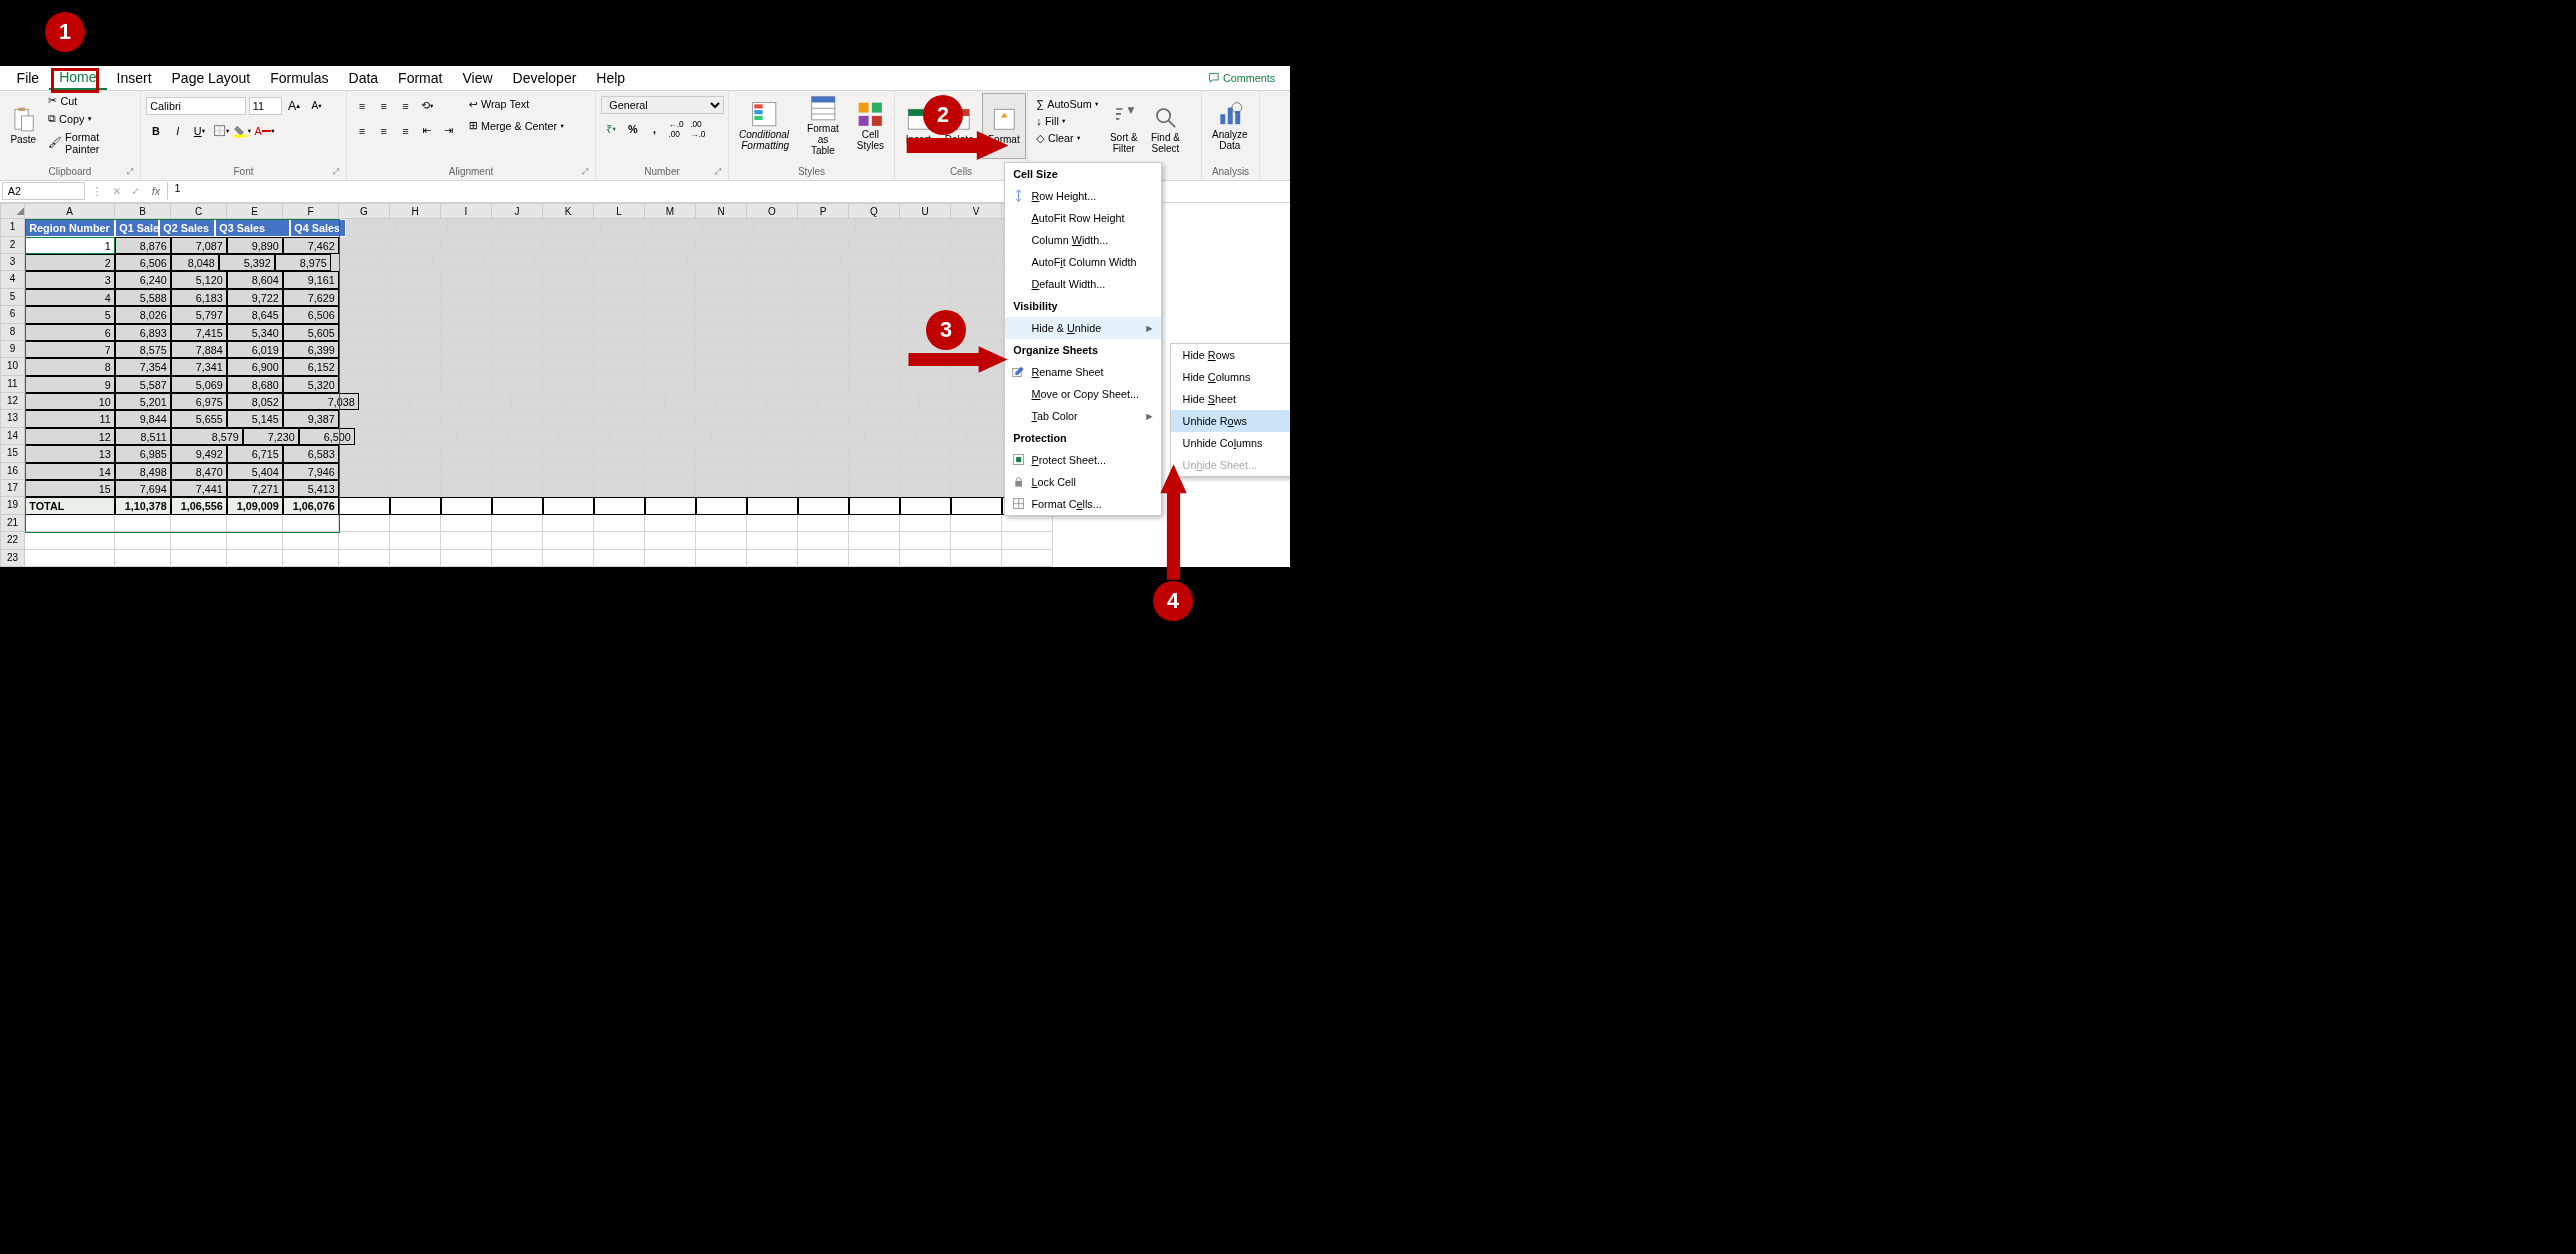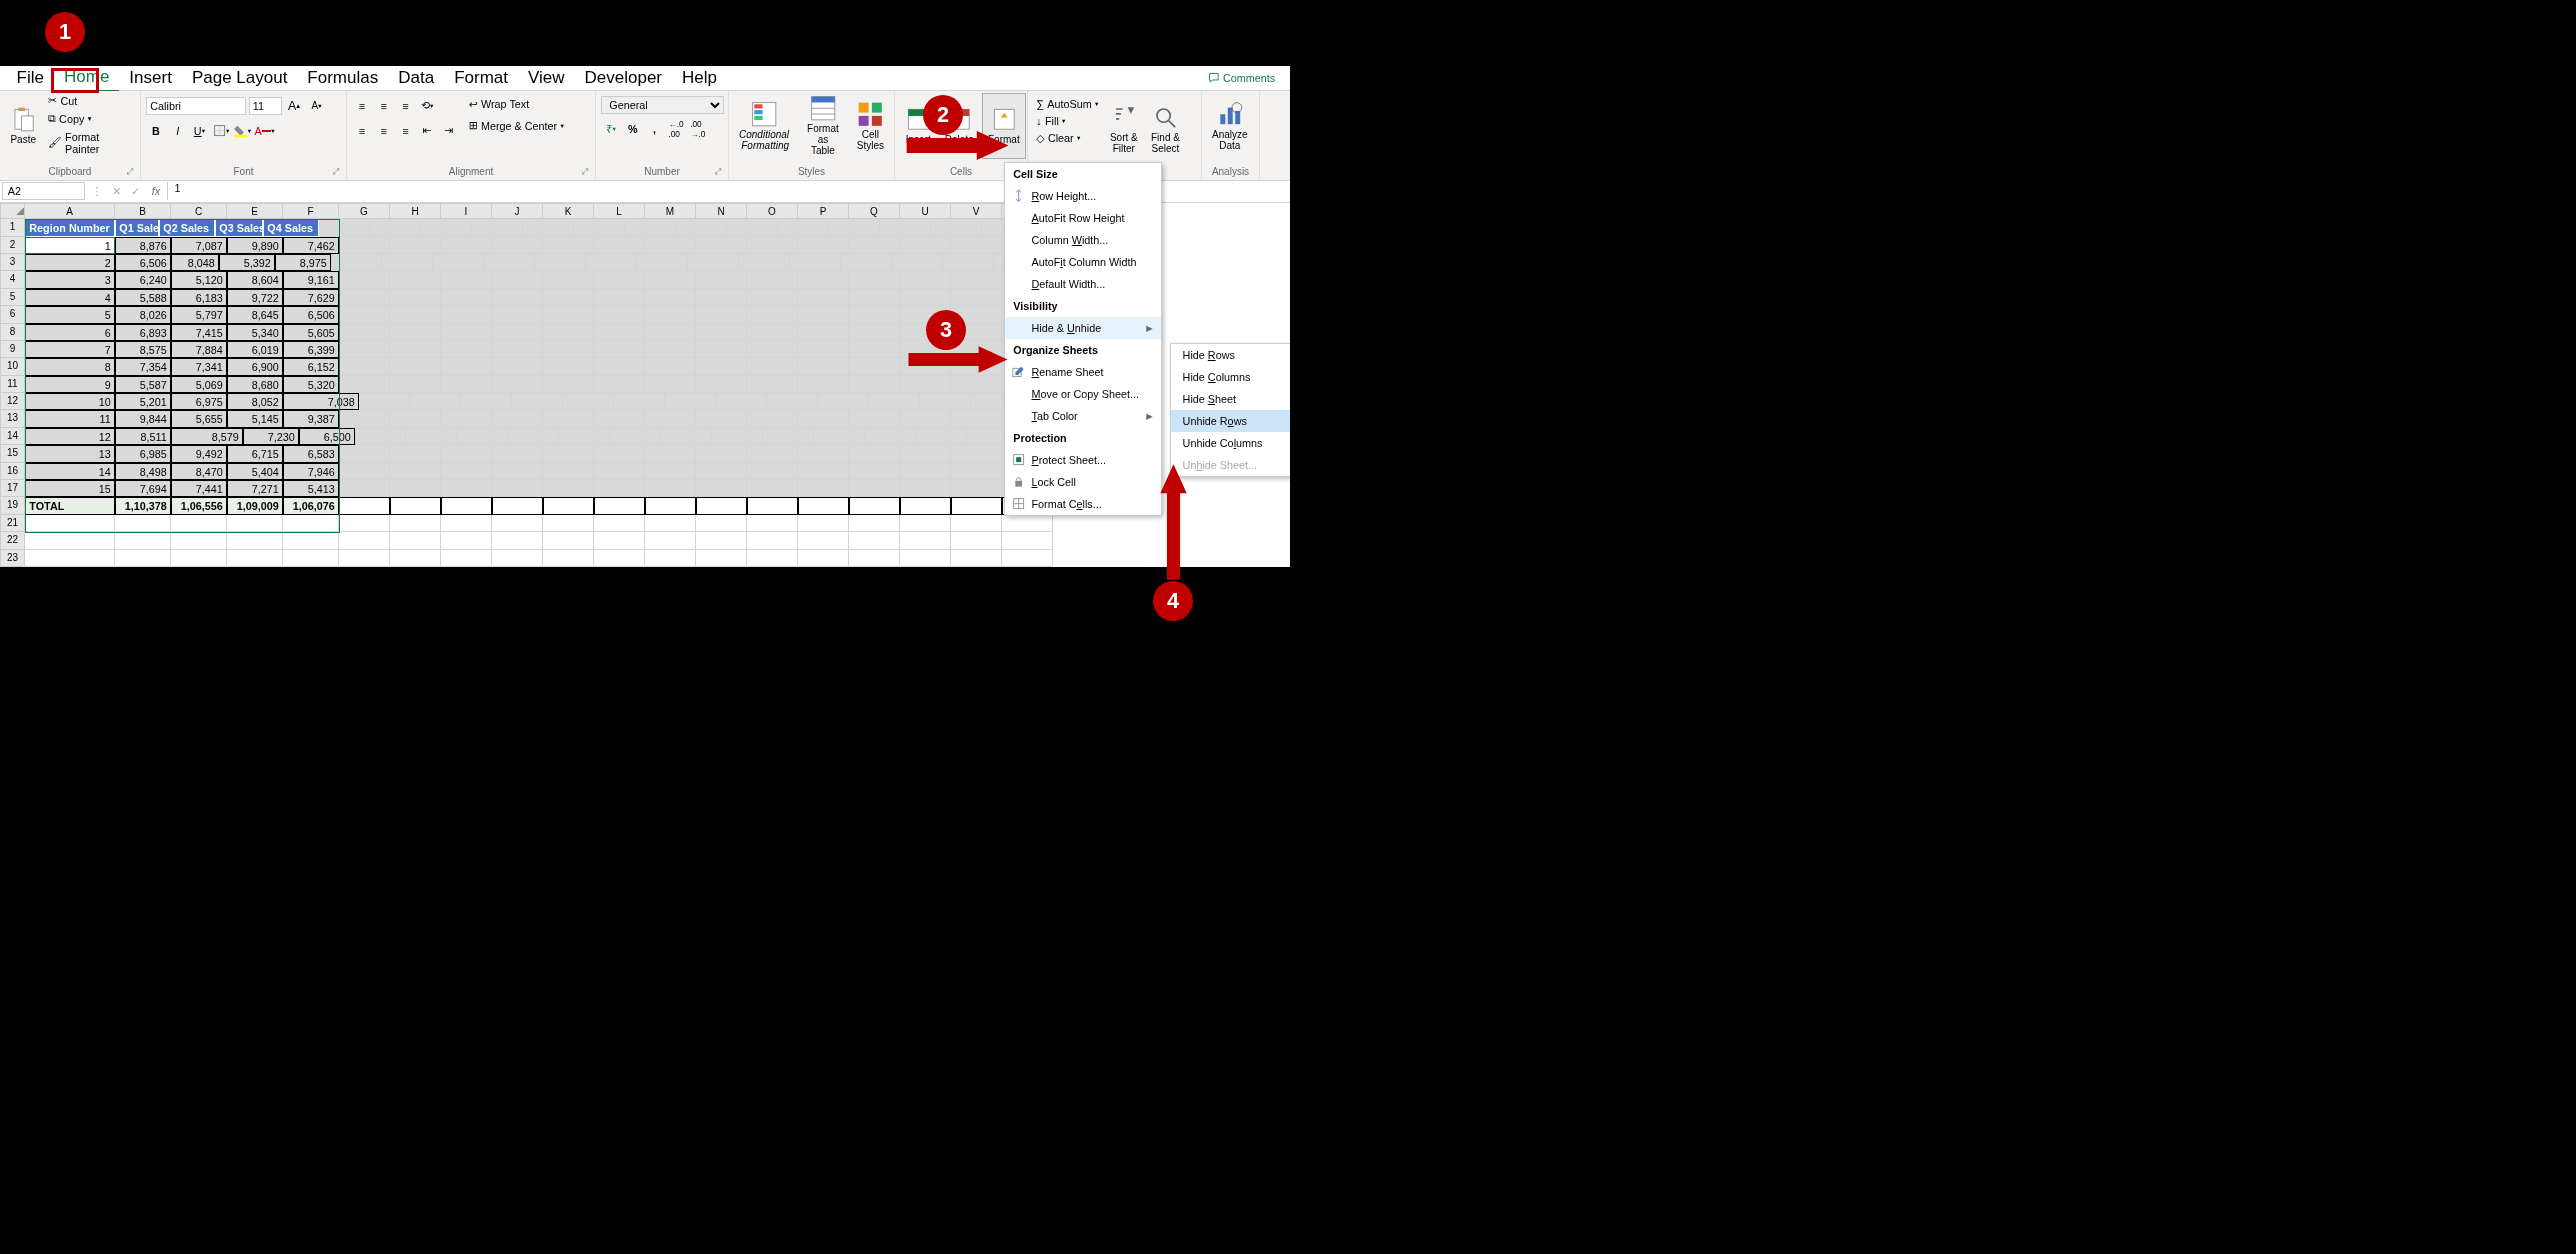--- a/index.html
+++ b/index.html
@@ -3,21 +3,21 @@
 <meta charset="utf-8">
 <style>
 * { margin: 0; padding: 0; box-sizing: border-box; font-family: 'Segoe UI', Arial, sans-serif; }
 body { background: #000; font-size: 10.8px; color: #000; position: relative; width: 1290px; height: 627px; overflow: hidden; }
 
 
 .top-black { height: 66px; background: #000; }
 
 
 .ribbon-tabs { background: #fff; height: 25px; display: flex; align-items: center; border-bottom: 0.8px solid #d4d4d4; padding: 0 6.6px; }
-.ribbon-tabs .tab { padding: 3.3px 10px; cursor: pointer; font-size: 17px; }
+.ribbon-tabs .tab { padding: 3.3px 10px; cursor: pointer; font-size: 14px; }
 .ribbon-tabs .tab.active { border-bottom: 2.5px solid #107c41; color: #107c41; }
 .comments-btn { margin-left: auto; display: flex; align-items: center; gap: 3.3px; color: #107c41; padding: 3.3px 8.3px; font-size: 10.8px; }
 
 
 .ribbon { background: #f3f2f1; height: 90px; display: flex; border-bottom: 0.8px solid #d4d4d4; position: relative; }
 .ribbon-group { display: flex; flex-direction: column; border-right: 0.8px solid #e1dfdd; padding: 1.7px 5px; }
 .ribbon-group-content { flex: 1; display: flex; align-items: flex-start; gap: 3.3px; }
 .ribbon-group-label { text-align: center; font-size: 10px; color: #666; padding: 1.7px 0; position: relative; }
 .launcher { position: absolute; right: 1.7px; bottom: 1.7px; font-size: 8.3px; color: #666; }
 
@@ -386,21 +386,21 @@
         <div class="col-h" style="width: 51px;">V</div>
         <div class="col-h" style="width: 51px;">W</div>
       </div>
   </div>
   <div class="grid-body" id="grid-body">
       <div class="row">
         <div class="row-h">1</div>
         <div class="cell hdr-cell" style="width:90px">Region Number</div>
         <div class="cell hdr-cell" style="width:44px">Q1 Sales</div>
         <div class="cell hdr-cell" style="width:56px">Q2 Sales</div>
-        <div class="cell hdr-cell" style="width:48px">Q3 Sales</div>
+        <div class="cell hdr-cell" style="width:75px">Q3 Sales</div>
         <div class="cell hdr-cell" style="width:56px">Q4 Sales</div>
         <div class="cell" style="width:51px;background:#d9d9d9;"></div>
         <div class="cell" style="width:51px;background:#d9d9d9;"></div>
         <div class="cell" style="width:51px;background:#d9d9d9;"></div>
         <div class="cell" style="width:51px;background:#d9d9d9;"></div>
         <div class="cell" style="width:51px;background:#d9d9d9;"></div>
         <div class="cell" style="width:51px;background:#d9d9d9;"></div>
         <div class="cell" style="width:51px;background:#d9d9d9;"></div>
         <div class="cell" style="width:51px;background:#d9d9d9;"></div>
         <div class="cell" style="width:51px;background:#d9d9d9;"></div>

